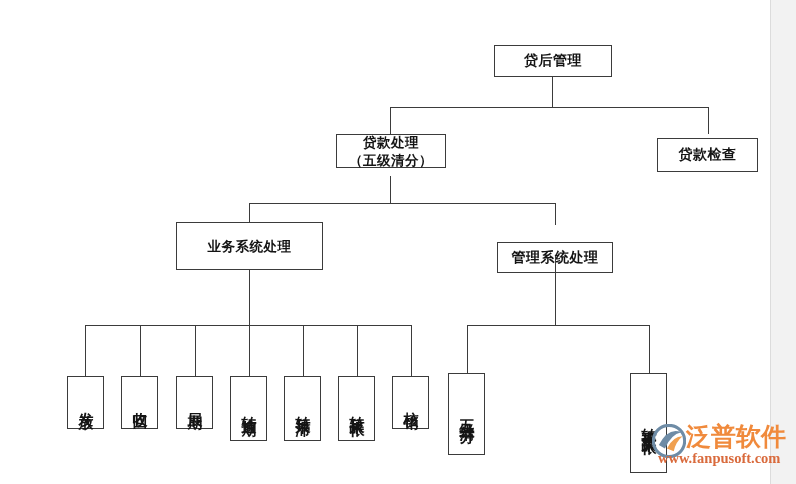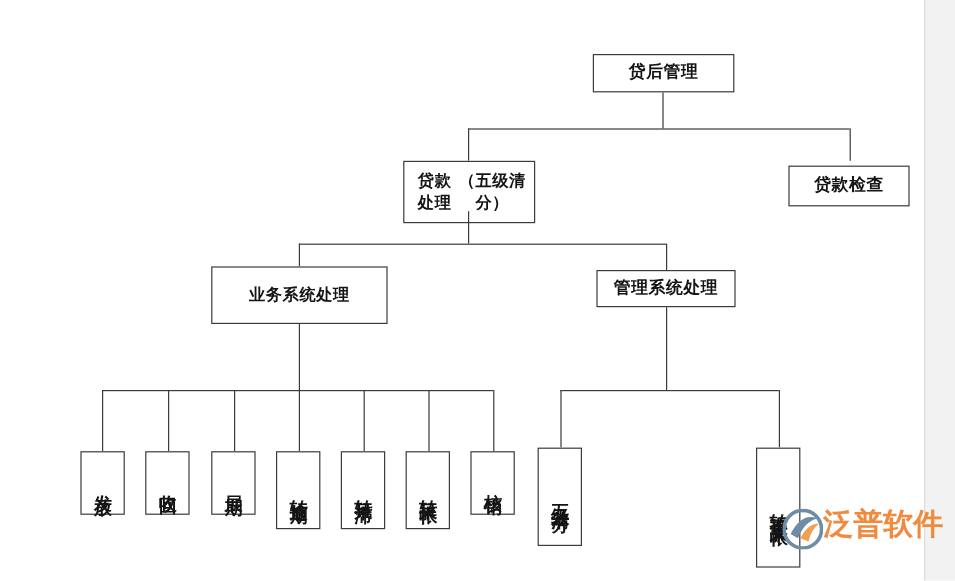--- a/index.html
+++ b/index.html
@@ -116,39 +116,39 @@
     <span>贷后管理</span>
   </div>
 
   <div class="vline" style="left:552px; top:77px; height:30px;"></div>
 
   <div class="hline" style="left:390px; top:107px; width:318px;"></div>
 
   <div class="vline" style="left:390px; top:107px; height:27px;"></div>
   <div class="vline" style="left:708px; top:107px; height:27px;"></div>
 
-  <div class="node h two-line" style="left:336px; top:134px; width:110px; height:52px; flex-direction:row;">
+  <div class="node h two-line" style="left:336px; top:134px; width:110px; height:34px; flex-direction:column;">
     <span>贷款处理</span>
     <span>（五级清分）</span>
   </div>
 
   <div class="node h" style="left:657px; top:138px; width:101px; height:34px;align-items:center;">
     <span>贷款检查</span>
   </div>
 
   <div class="vline" style="left:390px; top:176px; height:27px;"></div>
   <div class="hline" style="left:249px; top:203px; width:306px;"></div>
   <div class="vline" style="left:249px; top:203px; height:19px;"></div>
   <div class="vline" style="left:555px; top:203px; height:22px;"></div>
 
   <div class="node h two-line" style="left:176px; top:222px; width:147px; height:48px; flex-direction:column;">
     <span>业务系统处理</span>
   </div>
 
-  <div class="node h" style="left:497px; top:225px; width:116px; height:31px;">
+  <div class="node h" style="left:497px; top:242px; width:116px; height:31px;">
     <span>管理系统处理</span>
   </div>
 
   <div class="vline" style="left:249px; top:270px; height:55px;"></div>
   <div class="hline" style="left:85px; top:325px; width:326px;"></div>
 
   <div class="vline" style="left:85px;  top:325px; height:51px;"></div>
   <div class="vline" style="left:140px; top:325px; height:51px;"></div>
   <div class="vline" style="left:195px; top:325px; height:51px;"></div>
   <div class="vline" style="left:249px; top:325px; height:51px;"></div>
@@ -190,15 +190,16 @@
     <span>转事实呆帐</span>
   </div>
 
   <div class="watermark">
     <svg class="wm-logo" viewBox="0 0 100 100">
       <circle cx="50" cy="50" r="46" fill="none" stroke="#6e8ca6" stroke-width="9"></circle>
       <path d="M20 62 Q48 8 86 24 Q56 30 38 72 Z" fill="#6e8ca6"></path>
       <path d="M44 72 Q62 36 90 36 Q70 52 64 80 Z" fill="#f0a050"></path>
     </svg>
     <div class="wm-text">泛普软件</div>
+    <div class="wm-url">www.fanpusoft.com</div>
   </div>
 
 </div>
 
 </body></html>

